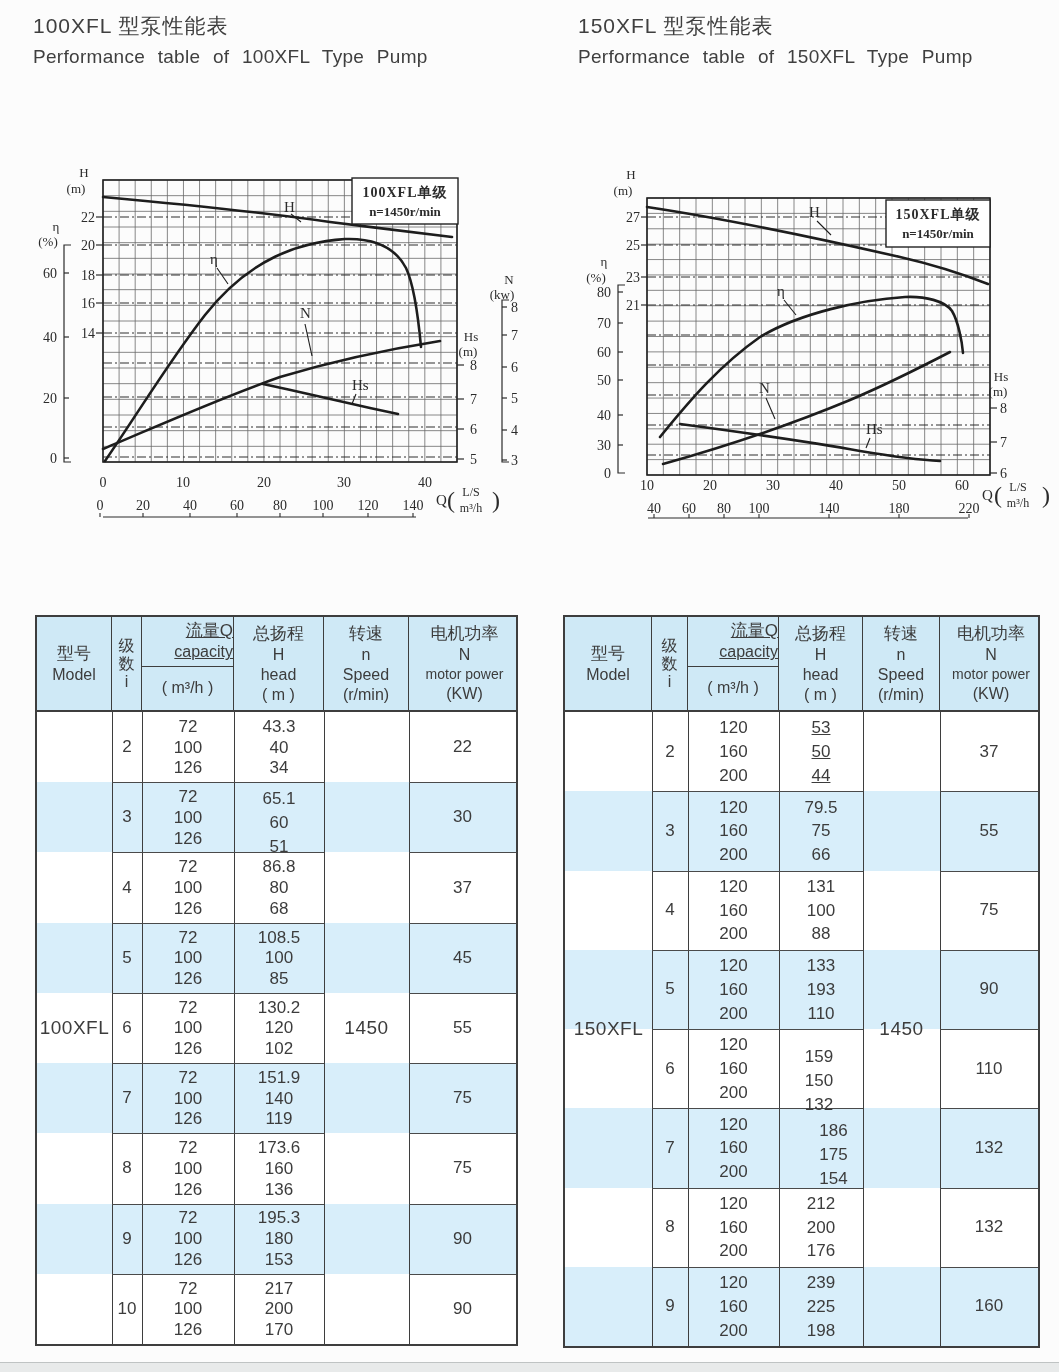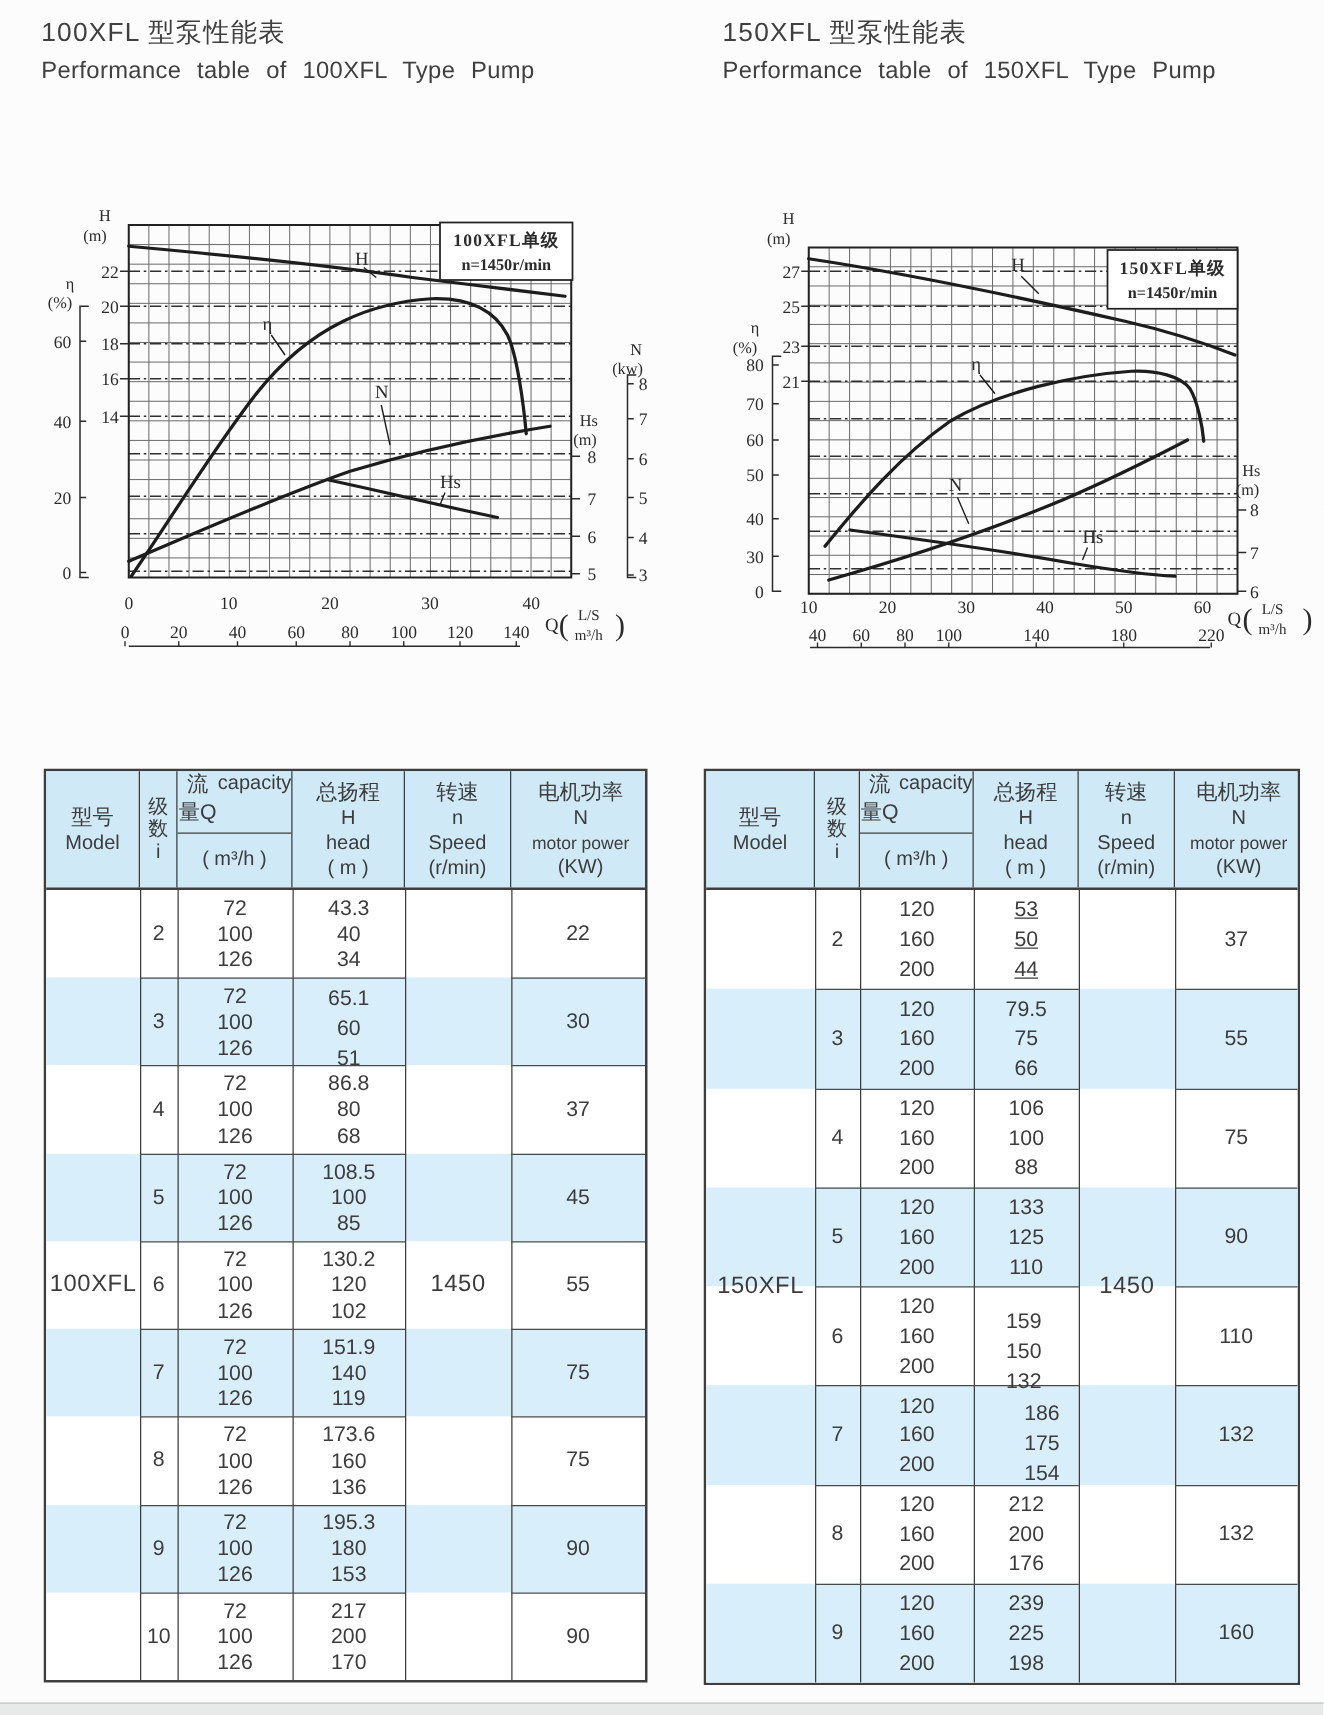--- a/index.html
+++ b/index.html
@@ -15,22 +15,22 @@
   #t1{left:35px;top:615px;} #t2{left:563px;top:615px;}
   .thead{position:relative;display:flex;background:#cfe9f6;border-bottom:2px solid #3e3e3e;box-sizing:border-box;}
   .hcell{box-sizing:border-box;border-right:1px solid #3e3e3e;display:flex;flex-direction:column;
          align-items:center;justify-content:center;text-align:center;color:#3c3c3c;}
   .hcell:last-child{border-right:none;}
   .hl-cn{font-size:17px;line-height:22px;}
   .hl{font-size:16px;line-height:20px;}
   .hl-tight{font-size:16px;line-height:18px;}
   .hl-sm{font-size:14px;line-height:19px;}
   .c-cap{padding:0;}
-  .cap-top{width:100%;flex:1.12;display:flex;align-items:flex-start;justify-content:center;
-           border-bottom:1px solid #3e3e3e;box-sizing:border-box;}
+  .cap-top{width:100%;flex:1.12;display:flex;flex-direction:column;align-items:flex-end;justify-content:center;
+           border-bottom:1px solid #3e3e3e;box-sizing:border-box;text-decoration:underline;}
   .cap-bot{width:100%;flex:1;display:flex;align-items:center;justify-content:center;}
   .tbody{position:relative;background:#fff;}
   .band{position:absolute;left:0;right:0;background:#d8eefa;}
   .vline{position:absolute;top:0;bottom:0;width:1px;background:#3e3e3e;}
   .hline{position:absolute;height:1px;background:#4a4a4a;}
   .cell{position:absolute;display:flex;align-items:center;justify-content:center;
         font-size:17px;color:#3c3c3c;}
   .stack{flex-direction:column;justify-content:space-around;padding:4px 0;box-sizing:border-box;}
   .stack .line{line-height:1;}
   .big{font-size:19px;letter-spacing:.5px;}
@@ -603,34 +603,34 @@
           <div class="line">66</div>
         </div>
         <div class="cell" style="left: 375px; top: 79.25px; width: 98px; height: 79.25px;">55</div>
         <div class="cell" style="left: 87px; top: 158.5px; width: 36px; height: 79.25px;">4</div>
         <div class="cell stack" style="left: 123px; top: 158.5px; width: 91px; height: 79.25px;">
           <div class="line">120</div>
           <div class="line">160</div>
           <div class="line">200</div>
         </div>
         <div class="cell stack" style="left: 214px; top: 158.5px; width: 84px; height: 79.25px;">
-          <div class="line">106</div>
+          <div class="line">131</div>
           <div class="line">100</div>
           <div class="line">88</div>
         </div>
         <div class="cell" style="left: 375px; top: 158.5px; width: 98px; height: 79.25px;">75</div>
         <div class="cell" style="left: 87px; top: 237.75px; width: 36px; height: 79.25px;">5</div>
         <div class="cell stack" style="left: 123px; top: 237.75px; width: 91px; height: 79.25px;">
           <div class="line">120</div>
           <div class="line">160</div>
           <div class="line">200</div>
         </div>
         <div class="cell stack" style="left: 214px; top: 237.75px; width: 84px; height: 79.25px;">
           <div class="line">133</div>
-          <div class="line">125</div>
+          <div class="line">193</div>
           <div class="line">110</div>
         </div>
         <div class="cell" style="left: 375px; top: 237.75px; width: 98px; height: 79.25px;">90</div>
         <div class="cell" style="left: 87px; top: 317px; width: 36px; height: 79.25px;">6</div>
         <div class="cell stack" style="left: 123px; top: 317px; width: 91px; height: 79.25px;">
           <div class="line">120</div>
           <div class="line">160</div>
           <div class="line">200</div>
         </div>
         <div class="cell stack" style="left: 212px; top: 317px; width: 84px; height: 79.25px; margin-top: 12px;">

